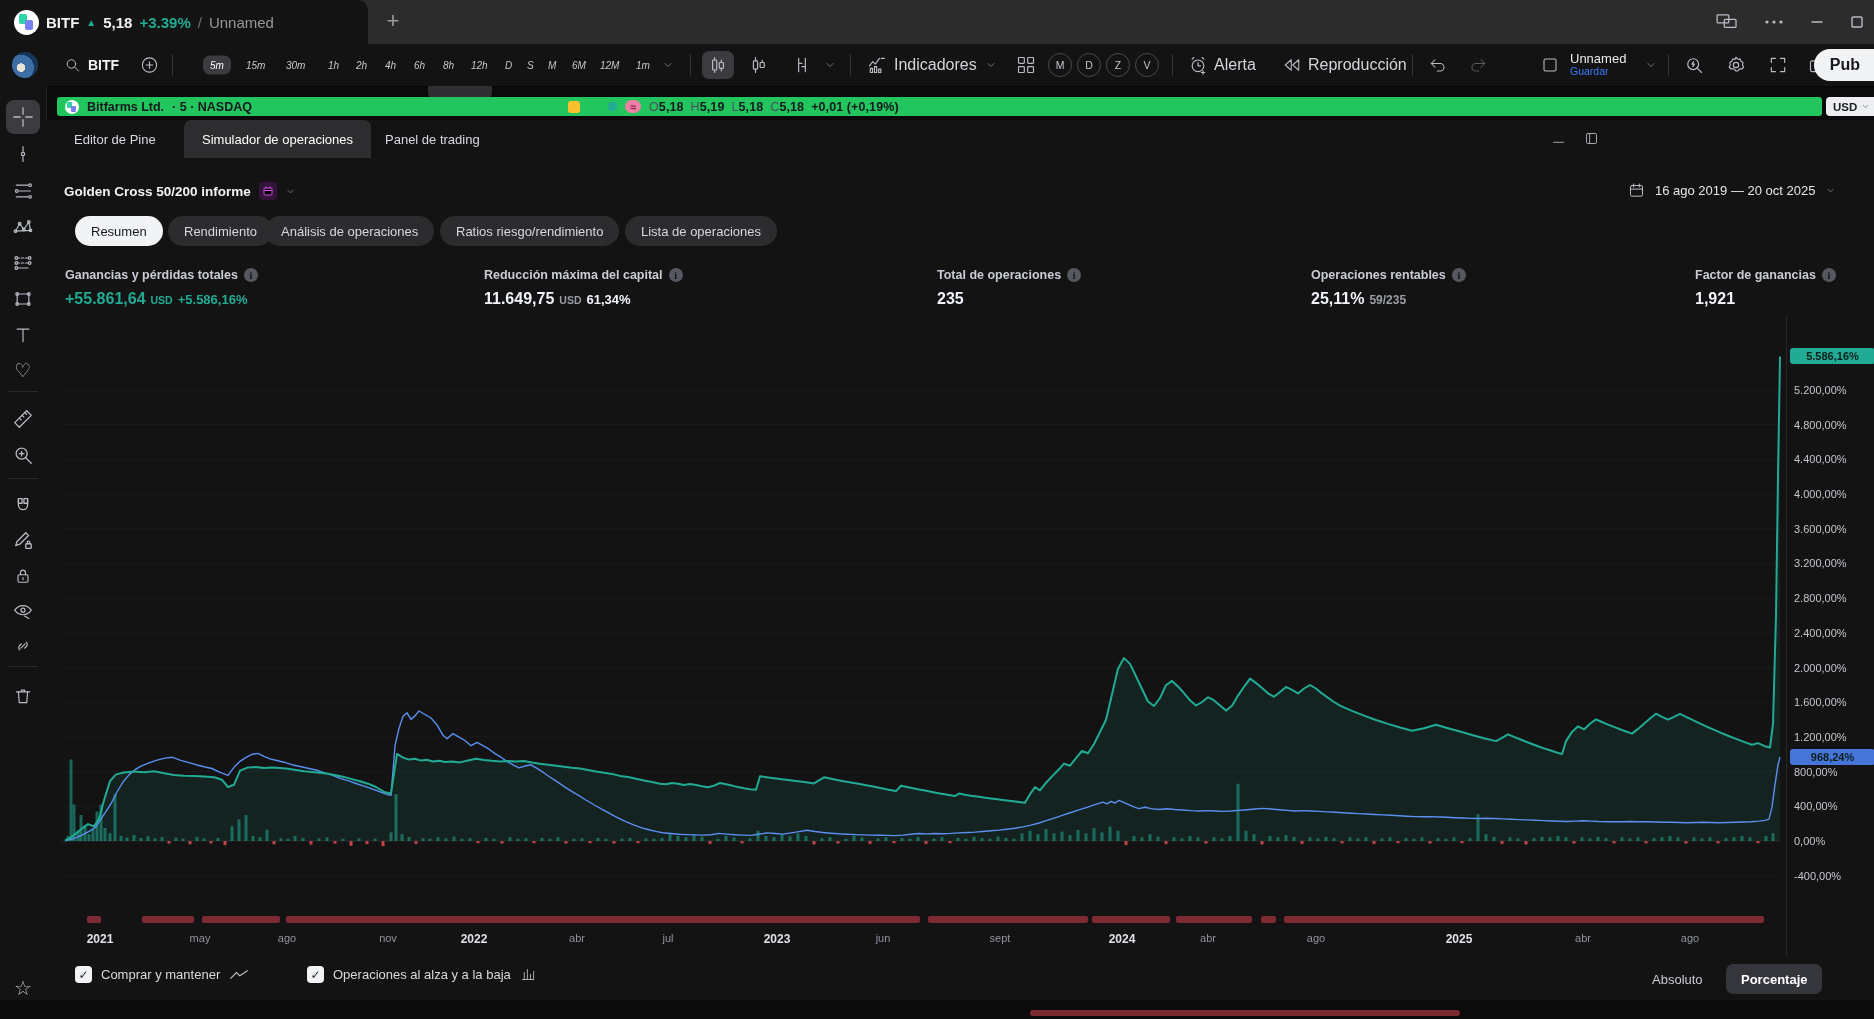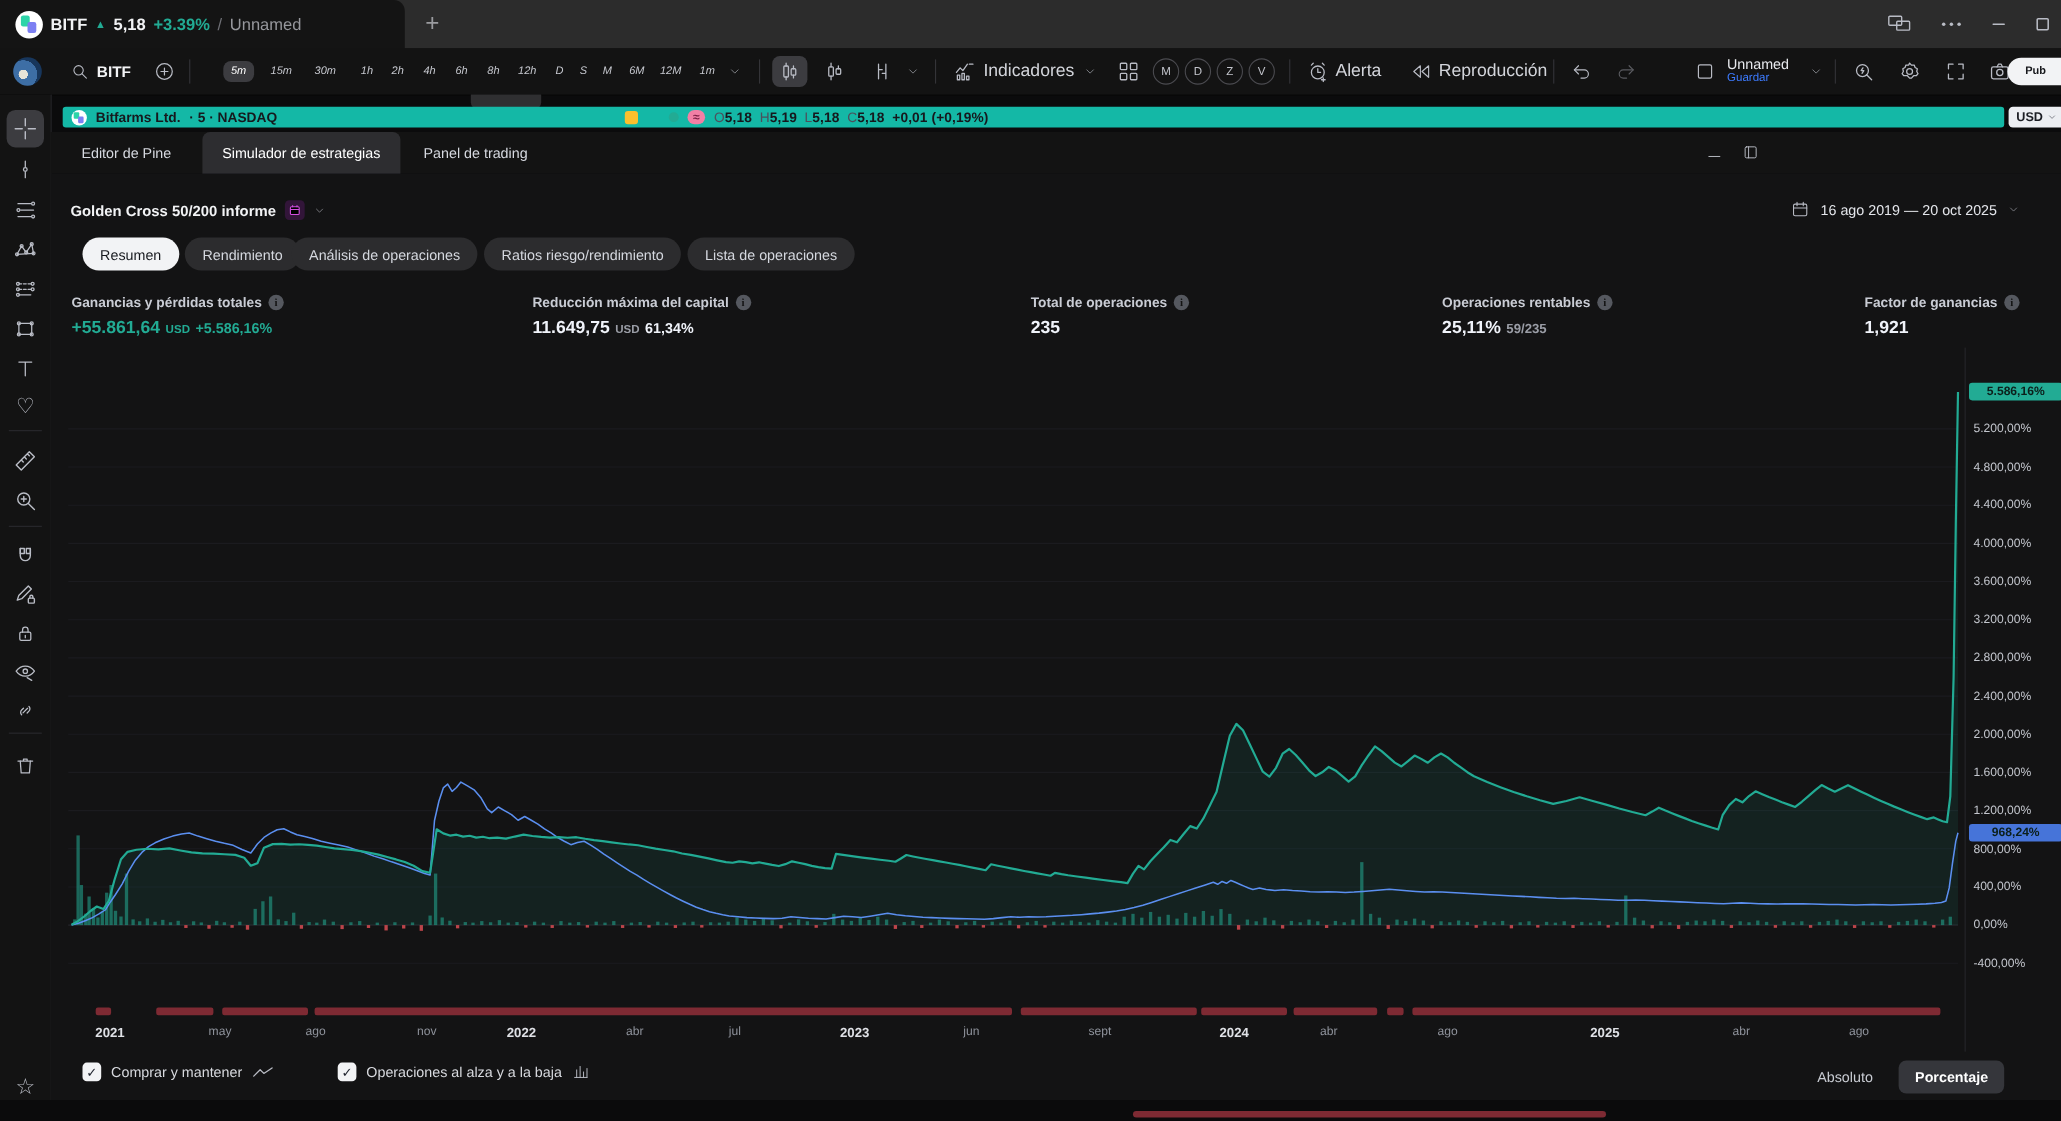--- a/index.html
+++ b/index.html
@@ -38,32 +38,32 @@
   .iv.active{background:#3c3c40;color:#fff;border-radius:7px;padding:4px 7px;}
   .pillbtn{background:#3c3c40;border-radius:7px;padding:4px 6px;}
   .circbtn{width:22px;height:22px;border:1px solid #4a4a4f;border-radius:50%;color:#c3c5cc;
     font-size:10.5px;display:inline-flex;align-items:center;justify-content:center;}
   .chev{color:#9b9da4;}
   #avatar{width:26px;height:26px;border-radius:50%;
     background:radial-gradient(circle at 35% 60%,#e8e4d8 0 18%,#3d6ea5 19% 55%,#17365c 56% 100%);}
   .save-col{display:flex;flex-direction:column;line-height:13px;}
   .save-name{color:#e8eaee;font-size:13px;}
   .save-sub{color:#3d7bff;font-size:10.5px;}
-  #pub-btn{background:#f2f3f5;color:#17181c;font-weight:700;font-size:10px;border-radius:16px 0 0 16px;
+  #pub-btn{background:#f2f3f5;color:#17181c;font-weight:700;font-size:16px;border-radius:16px 0 0 16px;
     padding:7px 14px 7px 16px;right:0;}
 
   
   #sidebar{left:0;top:86px;width:46px;height:933px;background:#131313;border-right:1px solid #232327;}
   .st{position:absolute;left:50%;transform:translate(-50%,-50%);}
   .st.selected{background:#3c3c40;border-radius:8px;width:34px;height:34px;display:flex;align-items:center;justify-content:center;}
   .sdiv{position:absolute;left:8px;width:30px;height:1px;background:#2a2a2e;}
 
   
   #notch{left:428px;top:86px;width:64px;height:13px;background:#2f2f31;border-radius:0 0 6px 6px;}
-  #legend{left:57px;top:97px;width:1765px;height:19px;background:#14b8a6;border-radius:3px;
+  #legend{left:57px;top:97px;width:1765px;height:19px;background:#22c55e;border-radius:3px;
     display:flex;align-items:center;gap:8px;padding:0 8px;box-sizing:border-box;color:#16181d;font-size:12.5px;}
   .lg-logo{width:14px;height:14px;border-radius:50%;background:#fff;position:relative;flex:0 0 auto;}
   .lg-logo i{position:absolute;width:5px;height:6px;border-radius:1px;}
   .lg-logo i.a{left:2px;top:2px;background:#2dd4a8;}
   .lg-logo i.b{left:6px;top:6px;background:#7c7ff2;}
   .lg-strong{font-weight:700;}
   .flagchip{width:12px;height:12px;border-radius:3px;background:#fbc02d;}
   .dotchip{width:9px;height:9px;border-radius:50%;background:#22ab94;}
   .pinkchip{height:13px;border-radius:7px;background:#f27fa5;color:#7c1f44;font-weight:700;font-size:11px;
     display:inline-flex;align-items:center;padding:0 5px;}
@@ -469,21 +469,21 @@
   <span>USD</span>
   <span class="ico chev">
     <svg width="9" height="9" viewBox="0 0 24 24">
         <path d="M6 9l6 6 6-6"></path>
       </svg>
     </span>
 </div>
 
 <div id="paneltabs" class="abs">
   <span class="ptab" style="left:28px">Editor de Pine</span>
-  <span class="ptab active" style="left:138px">Simulador de estrategias</span>
+  <span class="ptab active" style="left:138px">Simulador de operaciones</span>
   <span class="ptab" style="left:339px">Panel de trading</span>
   <span class="ico abs" style="left:1505px;top:11px">
     <svg width="15" height="15" viewBox="0 0 24 24">
         <path d="M4 18h16"></path>
       </svg>
     </span>
   <span class="ico abs" style="left:1538px;top:11px">
     <svg width="15" height="15" viewBox="0 0 24 24">
         <rect x="4" y="4" width="16" height="16" rx="2"></rect>
         <path d="M9 4v16"></path>

